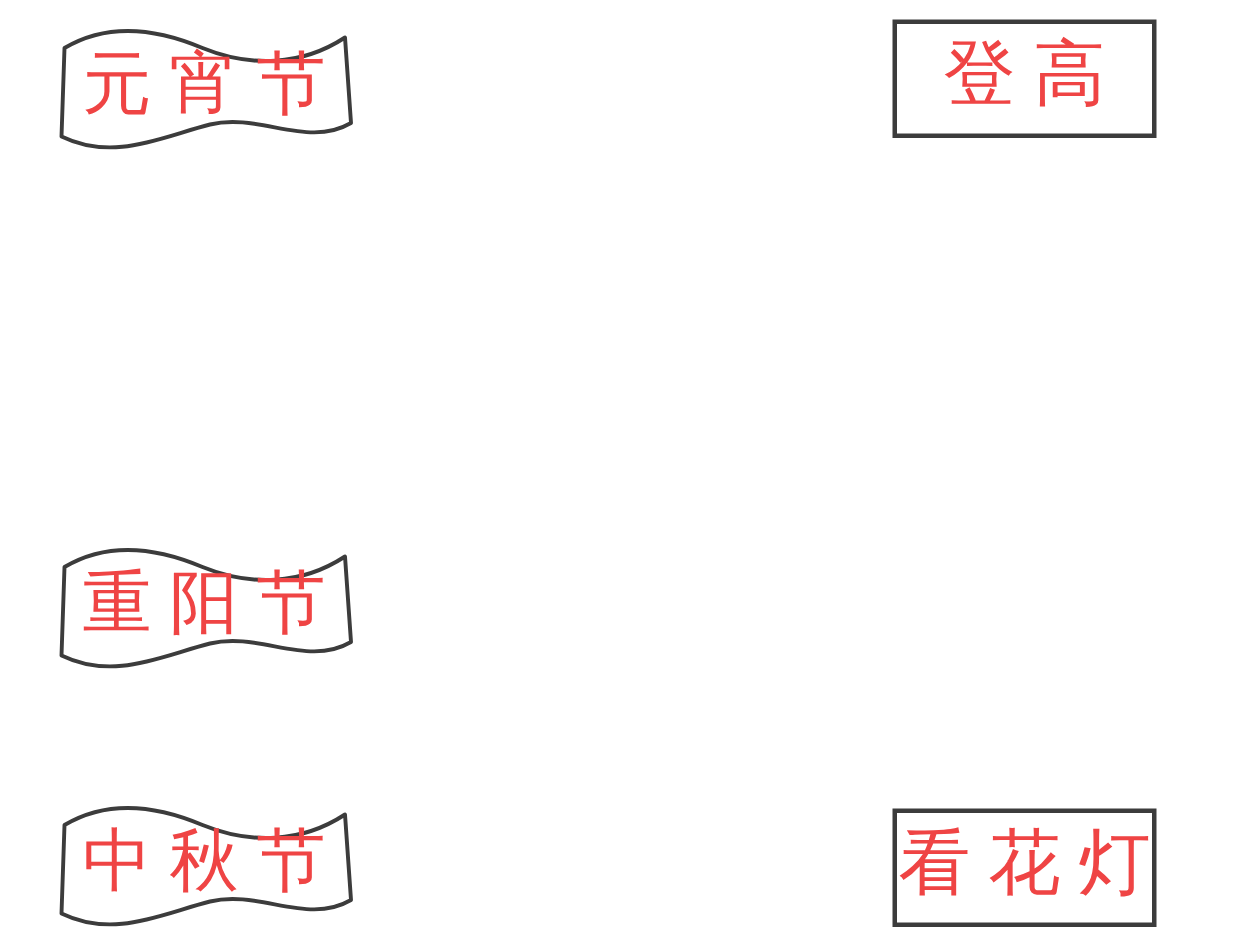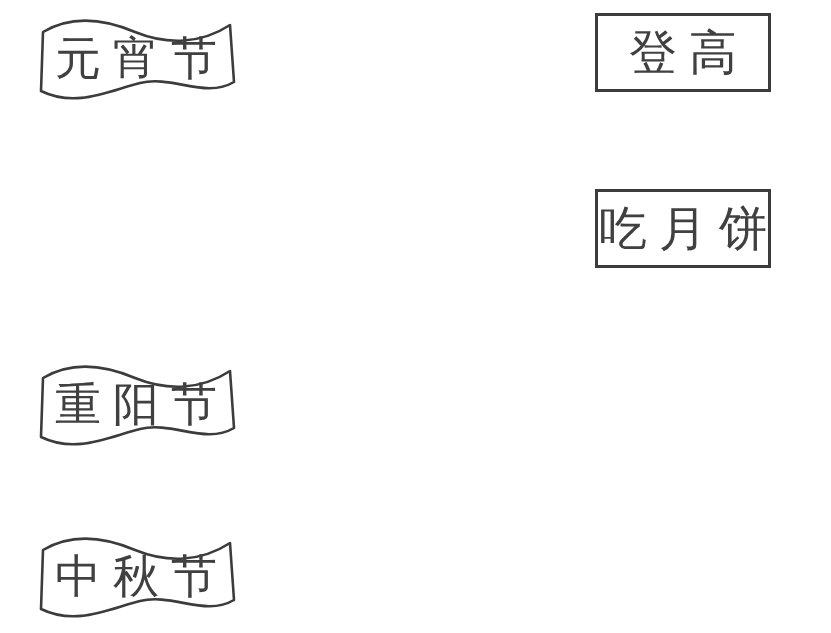--- a/index.html
+++ b/index.html
@@ -42,25 +42,26 @@
     box-sizing: border-box;
     background: #ffffff;
   }
   .label {
     position: absolute;
     left: 0; top: 0; right: 0; bottom: 0;
     display: flex;
     align-items: center;
     justify-content: center;
     font-size: 46px;
-    color: #404040;
+    color: #ef4444;
     letter-spacing: 12px;
     text-indent: 12px;
     white-space: nowrap;
     line-height: 1;
+    font-family: Liberation Mono, monospace;
   }
   .rect .label {
     font-size: 48px;
   }
   .banner .label {
     padding-top: 2px;
   }
 </style>
 </head>
 <body>
@@ -86,19 +87,19 @@
     <svg viewBox="0 0 200 92" aria-hidden="true">
       <path d="M 7 20 C 34 4, 66 6, 99 20 C 131 33, 165 32, 194 13 L 198 70 C 169 87, 137 63, 104 71 C 72 79, 40 96, 5 79 Z" fill="#ffffff" stroke="#3c3c3c" stroke-width="2.6" stroke-linejoin="round"></path>
     </svg>
     <span class="label">重阳节</span>
   </div>
 
   <div class="rect" style="top:13px">
     <span class="label">登高</span>
   </div>
 
-  <div class="rect" style="top:189px">
-    <span class="label">吃月饼</span>
-  </div>
 
 
+  <div class="rect" style="top:539px">
+    <span class="label">看花灯</span>
+  </div>
 
 </div>
 
 </body></html>

